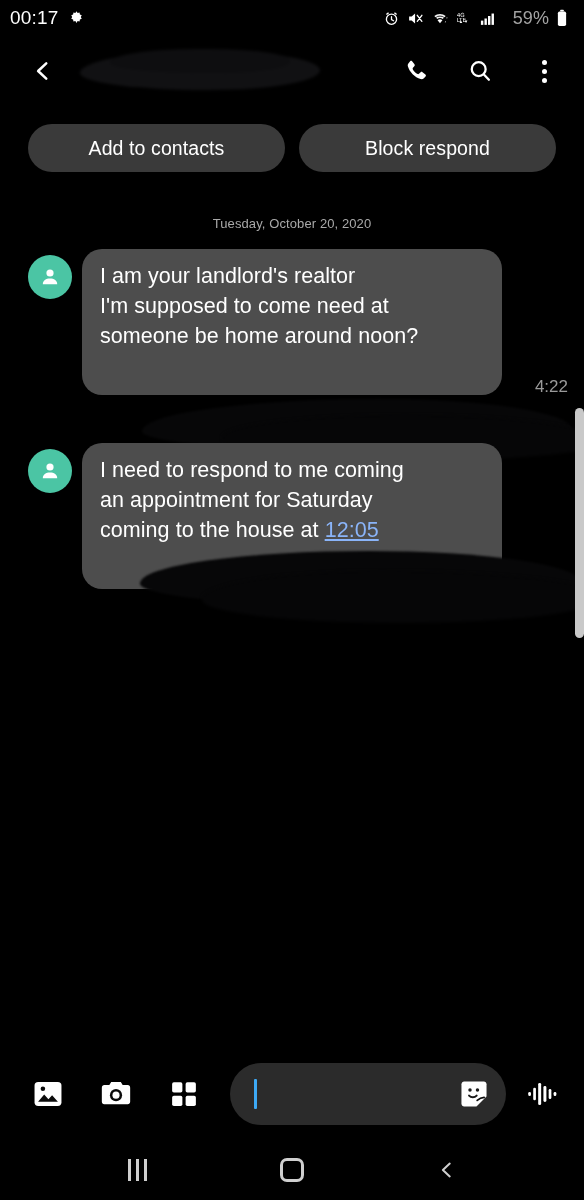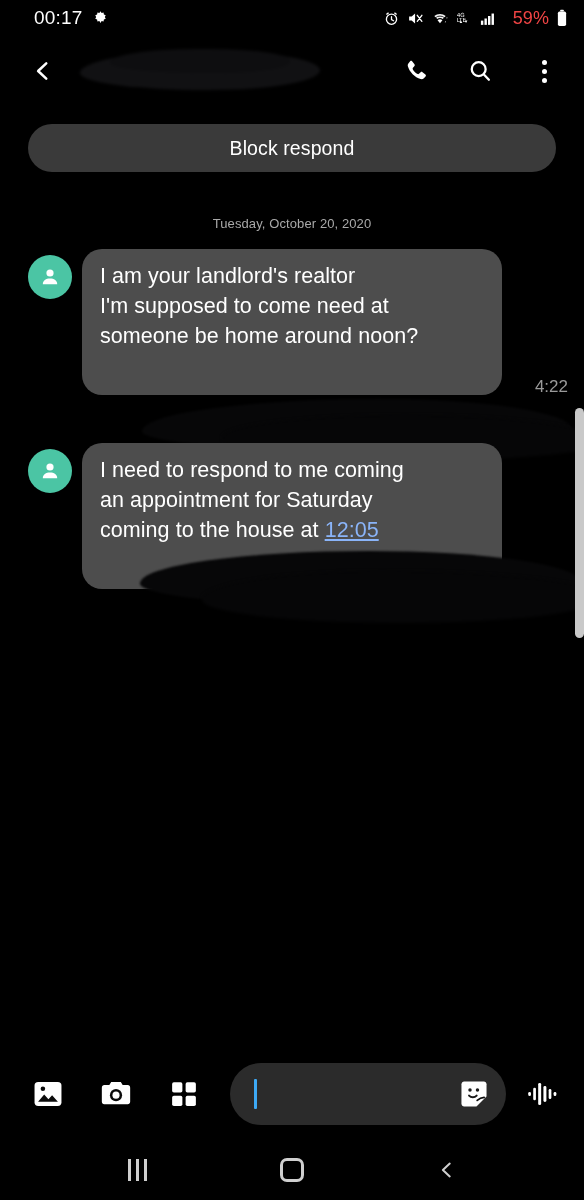--- a/index.html
+++ b/index.html
@@ -8,26 +8,26 @@
     background:#000;
     font-family:"Liberation Sans", sans-serif;
     overflow:hidden;
   }
   .phone { position:relative; width:584px; height:1200px; background:#000; }
 
   
   .statusbar {
     position:absolute; top:0; left:0; right:0; height:36px;
     display:flex; align-items:center; justify-content:space-between;
-    padding:0 16px 0 34px;
+    padding:0 16px 0 10px;
   }
   .sb-left { display:flex; align-items:center; gap:9px; }
   .sb-clock { color:#fff; font-size:19px; letter-spacing:.2px; }
   .sb-right { display:flex; align-items:center; gap:7px; }
-  .sb-pct { color:#ef4444; font-size:18px; letter-spacing:.1px; margin-left:9px; }
+  .sb-pct { color:#a3a3a3; font-size:18px; letter-spacing:.1px; margin-left:9px; }
   .ico { display:block; }
 
   
   .header {
     position:absolute; top:40px; left:0; right:0; height:62px;
     display:flex; align-items:center; padding:0 22px 0 26px;
   }
   .hdr-back { width:34px; height:34px; display:flex; align-items:center; justify-content:center; }
   .hdr-title-wrap {
     flex:1; position:relative; height:46px; margin-left:12px;
@@ -240,20 +240,21 @@
         <div class="dots">
             <i></i>
             <i></i>
             <i></i>
           </div>
       </div>
     </div>
   </div>
 
   <div class="pills">
+    <div class="pill">Add to contacts</div>
     <div class="pill">Block respond</div>
   </div>
 
   <div class="convo">
     <div class="date-sep">Tuesday, October 20, 2020</div>
 
     <div class="msg-row">
       <div class="avatar">
         <svg width="24" height="24" viewBox="0 0 24 24" fill="#fff">
           <circle cx="12" cy="8" r="3.6"></circle>

